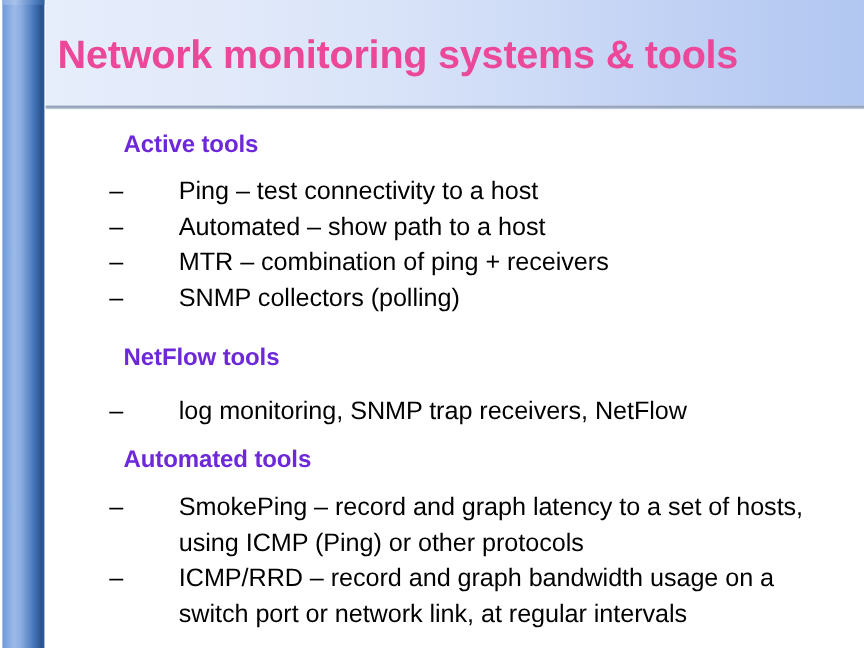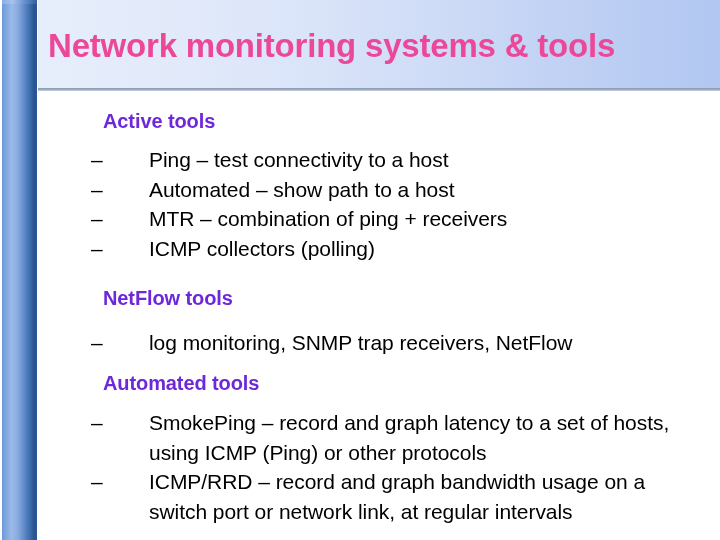--- a/index.html
+++ b/index.html
@@ -157,21 +157,21 @@
       <li class="bullet-item">
         <span class="bullet-dash">–</span>
         <span class="bullet-text">Automated – show path to a host</span>
       </li>
       <li class="bullet-item">
         <span class="bullet-dash">–</span>
         <span class="bullet-text">MTR – combination of ping + receivers</span>
       </li>
       <li class="bullet-item">
         <span class="bullet-dash">–</span>
-        <span class="bullet-text">ICMP collectors (polling)</span>
+        <span class="bullet-text">SNMP collectors (polling)</span>
       </li>
     </ul>
 
     <div class="section-heading" style="top:188px;">NetFlow tools</div>
     <ul class="bullet-list" style="top:233px;">
       <li class="bullet-item">
         <span class="bullet-dash">–</span>
         <span class="bullet-text">log monitoring, SNMP trap receivers, NetFlow</span>
       </li>
     </ul>

